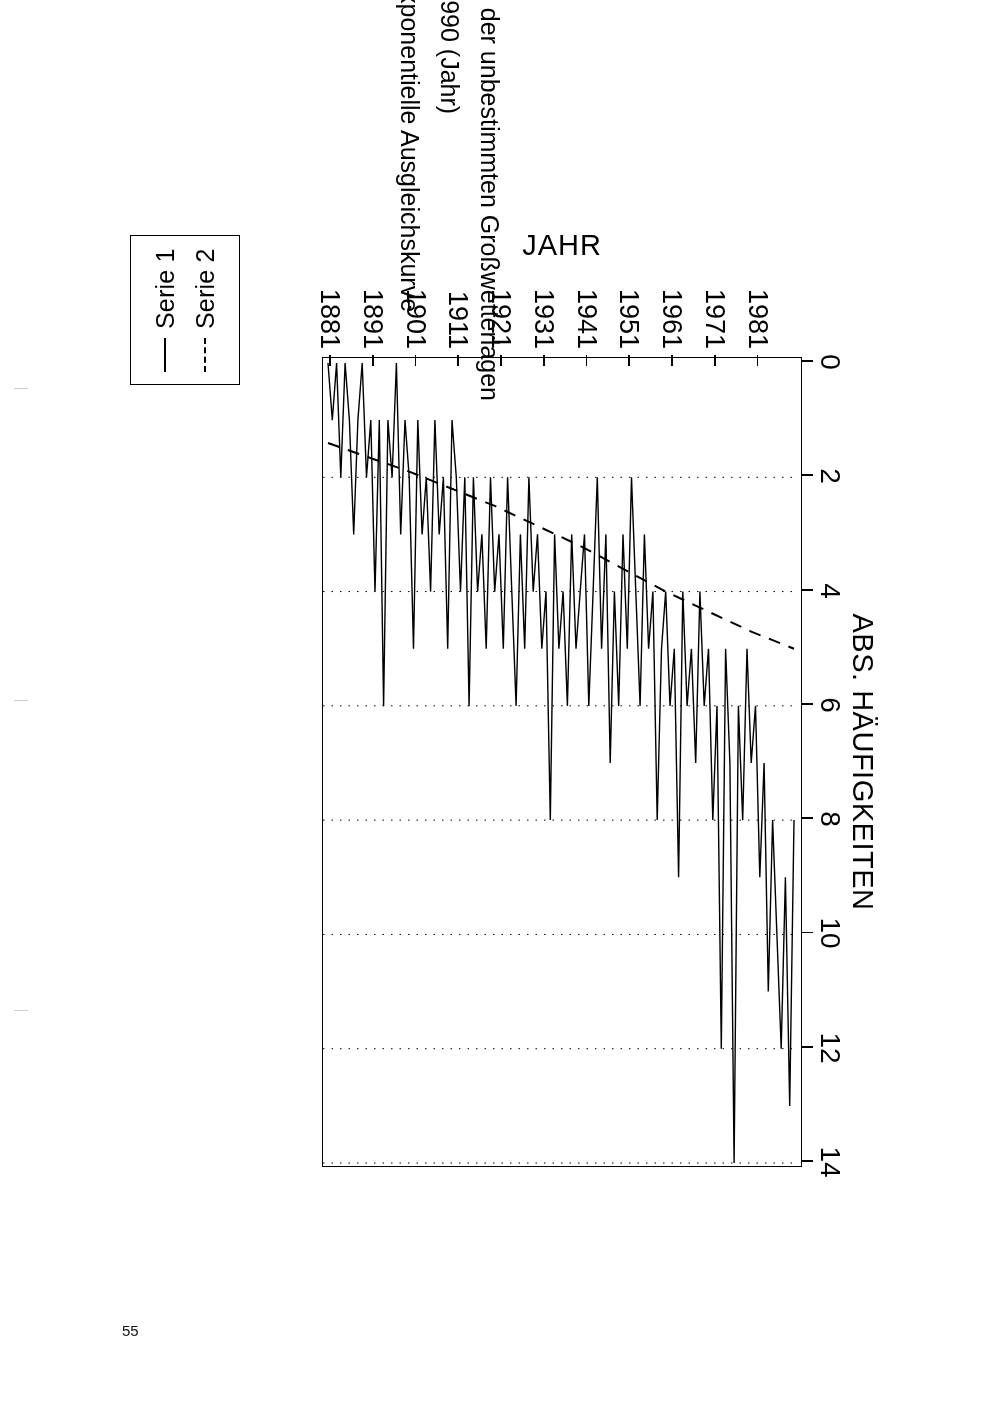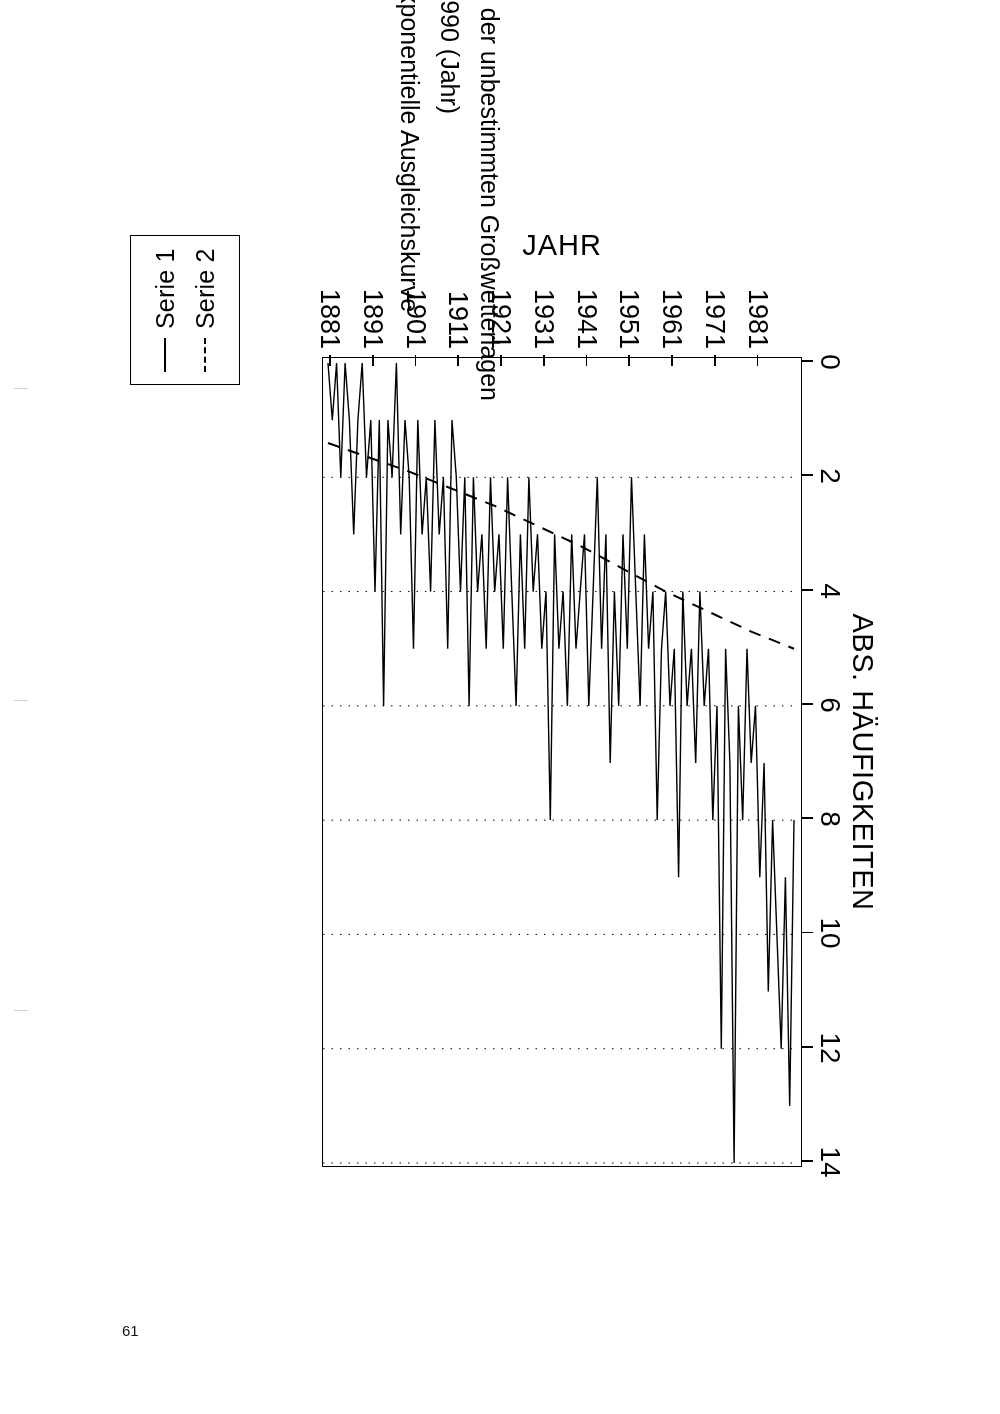--- a/index.html
+++ b/index.html
@@ -152,21 +152,21 @@
   }
   .caption-line {
     font-size: 25px;
     line-height: 40px;
     white-space: nowrap;
   }
 </style>
 </head>
 <body>
 
-<div class="page-number">61</div>
+<div class="page-number">55</div>
 
 <div class="reg-mark" style="left:14px; top:388px;"></div>
 <div class="reg-mark" style="left:14px; top:700px;"></div>
 <div class="reg-mark" style="left:14px; top:1010px;"></div>
 
 <div class="figure">
 
   <div class="legend">
     <div class="legend-row">
       <span class="legend-swatch"></span>

